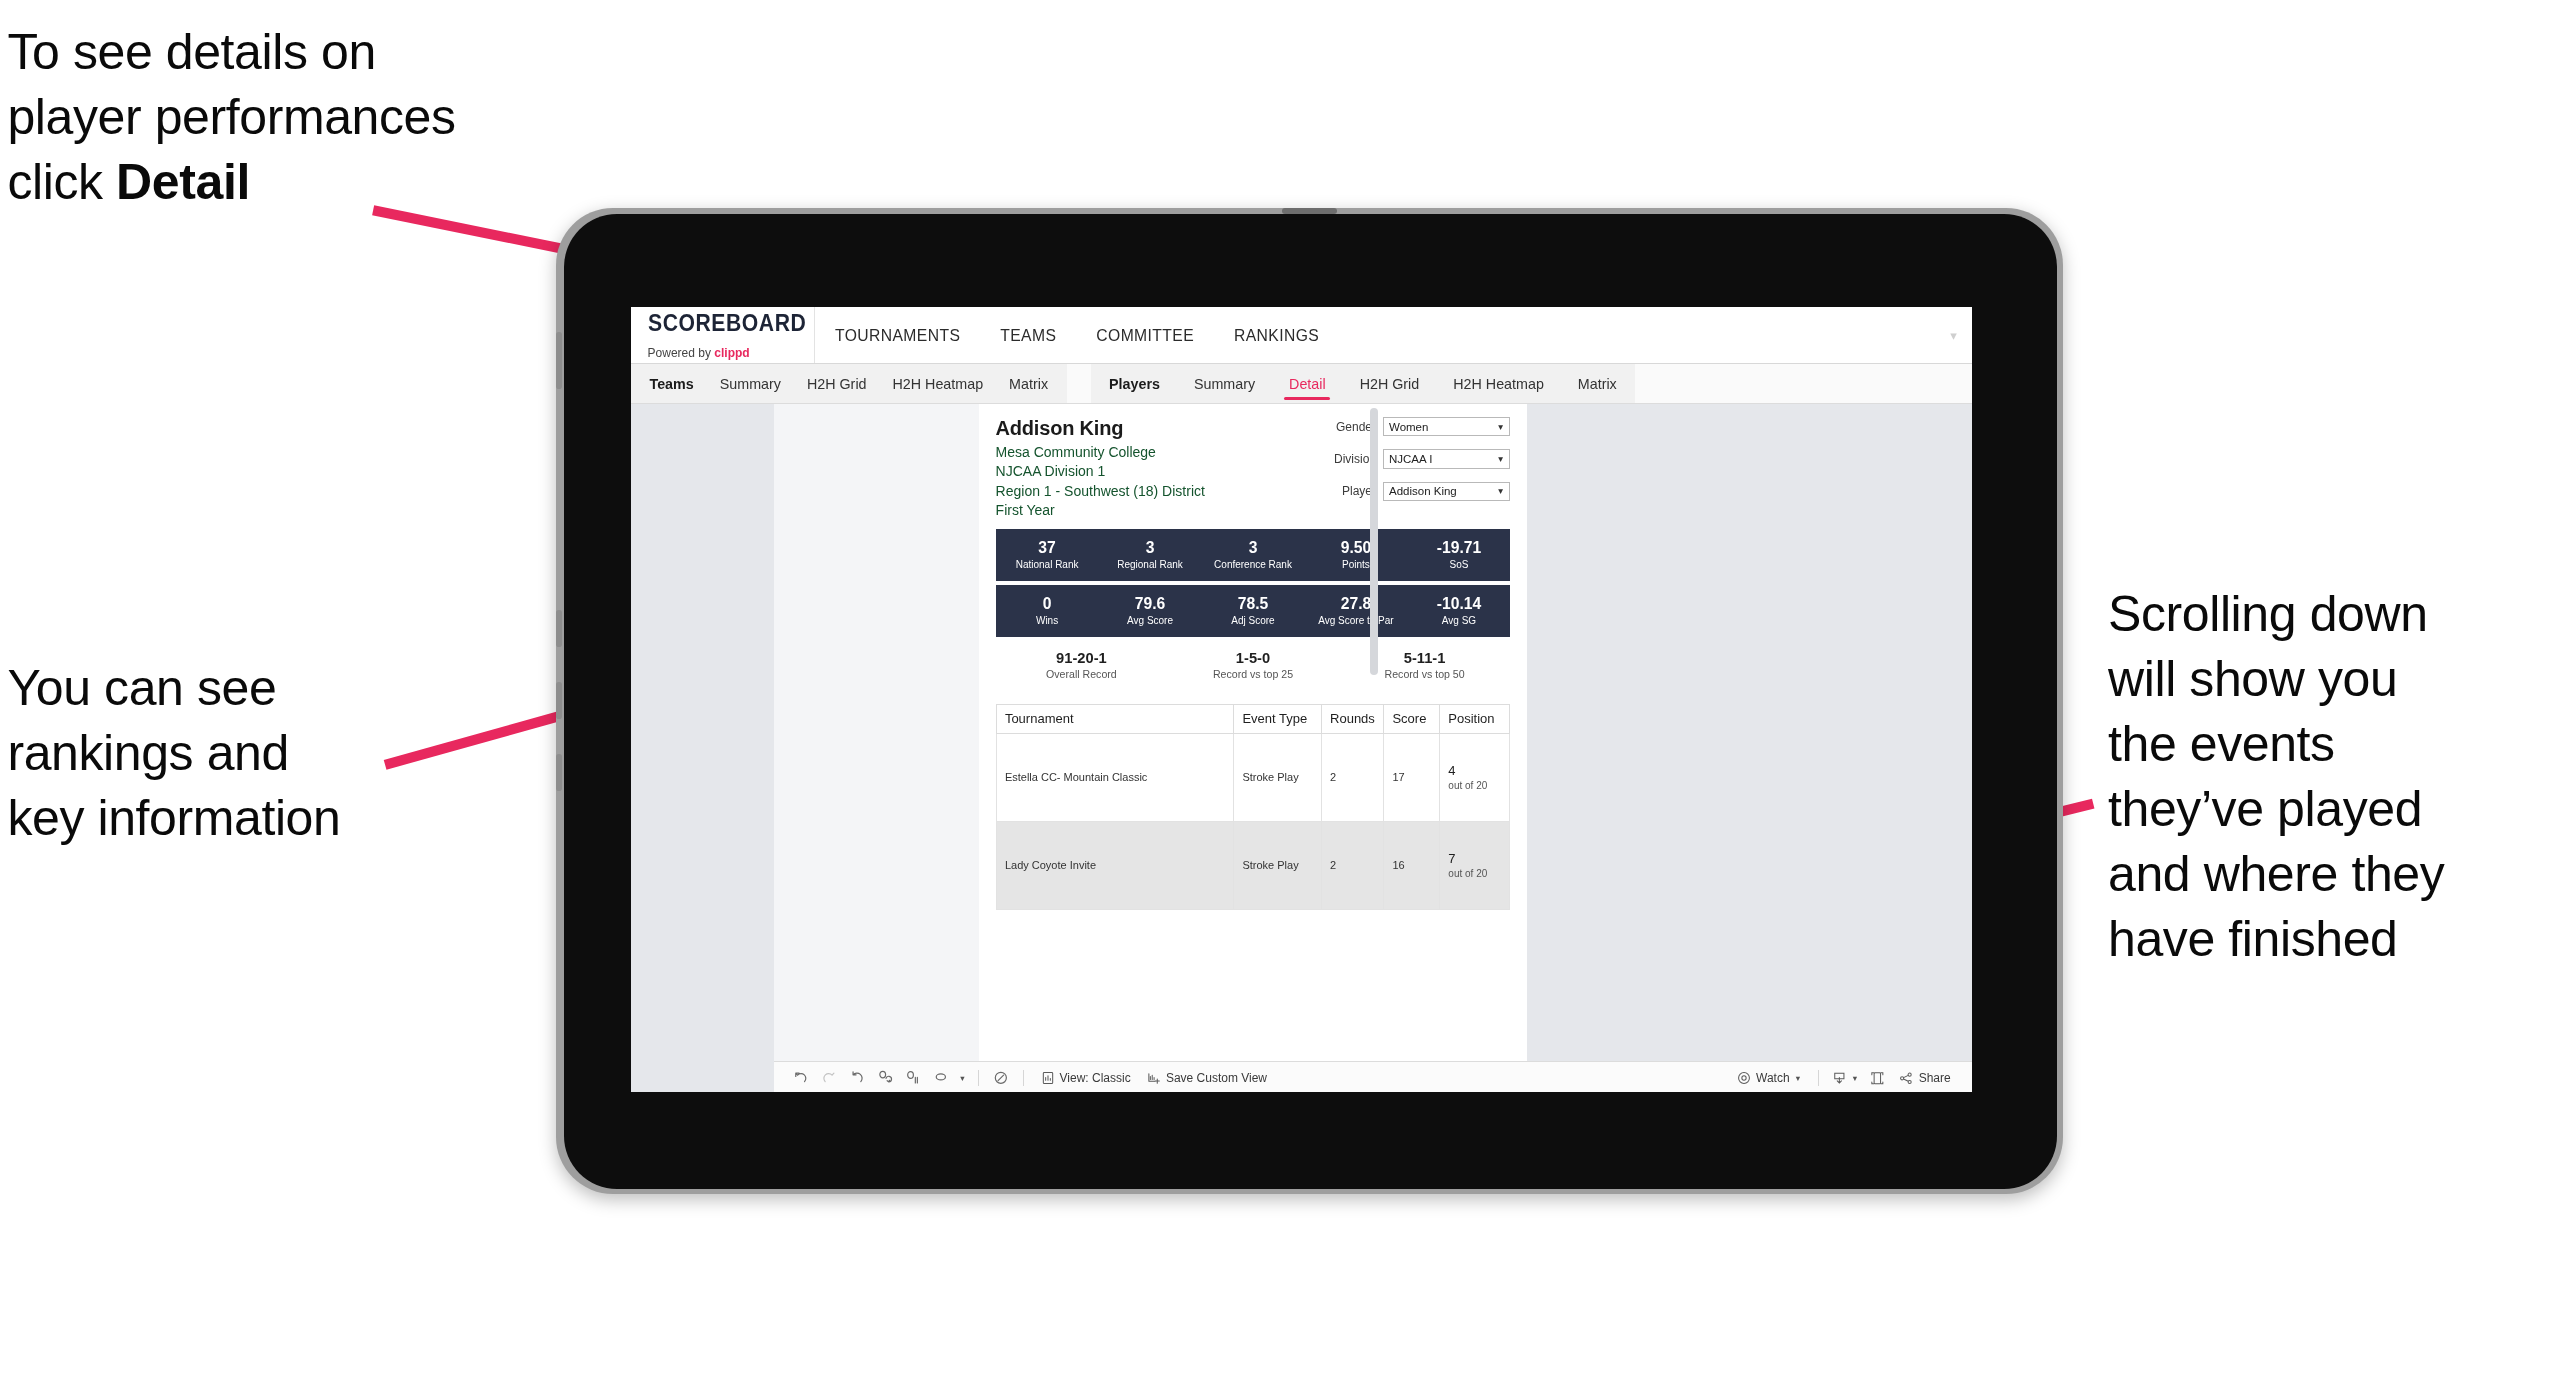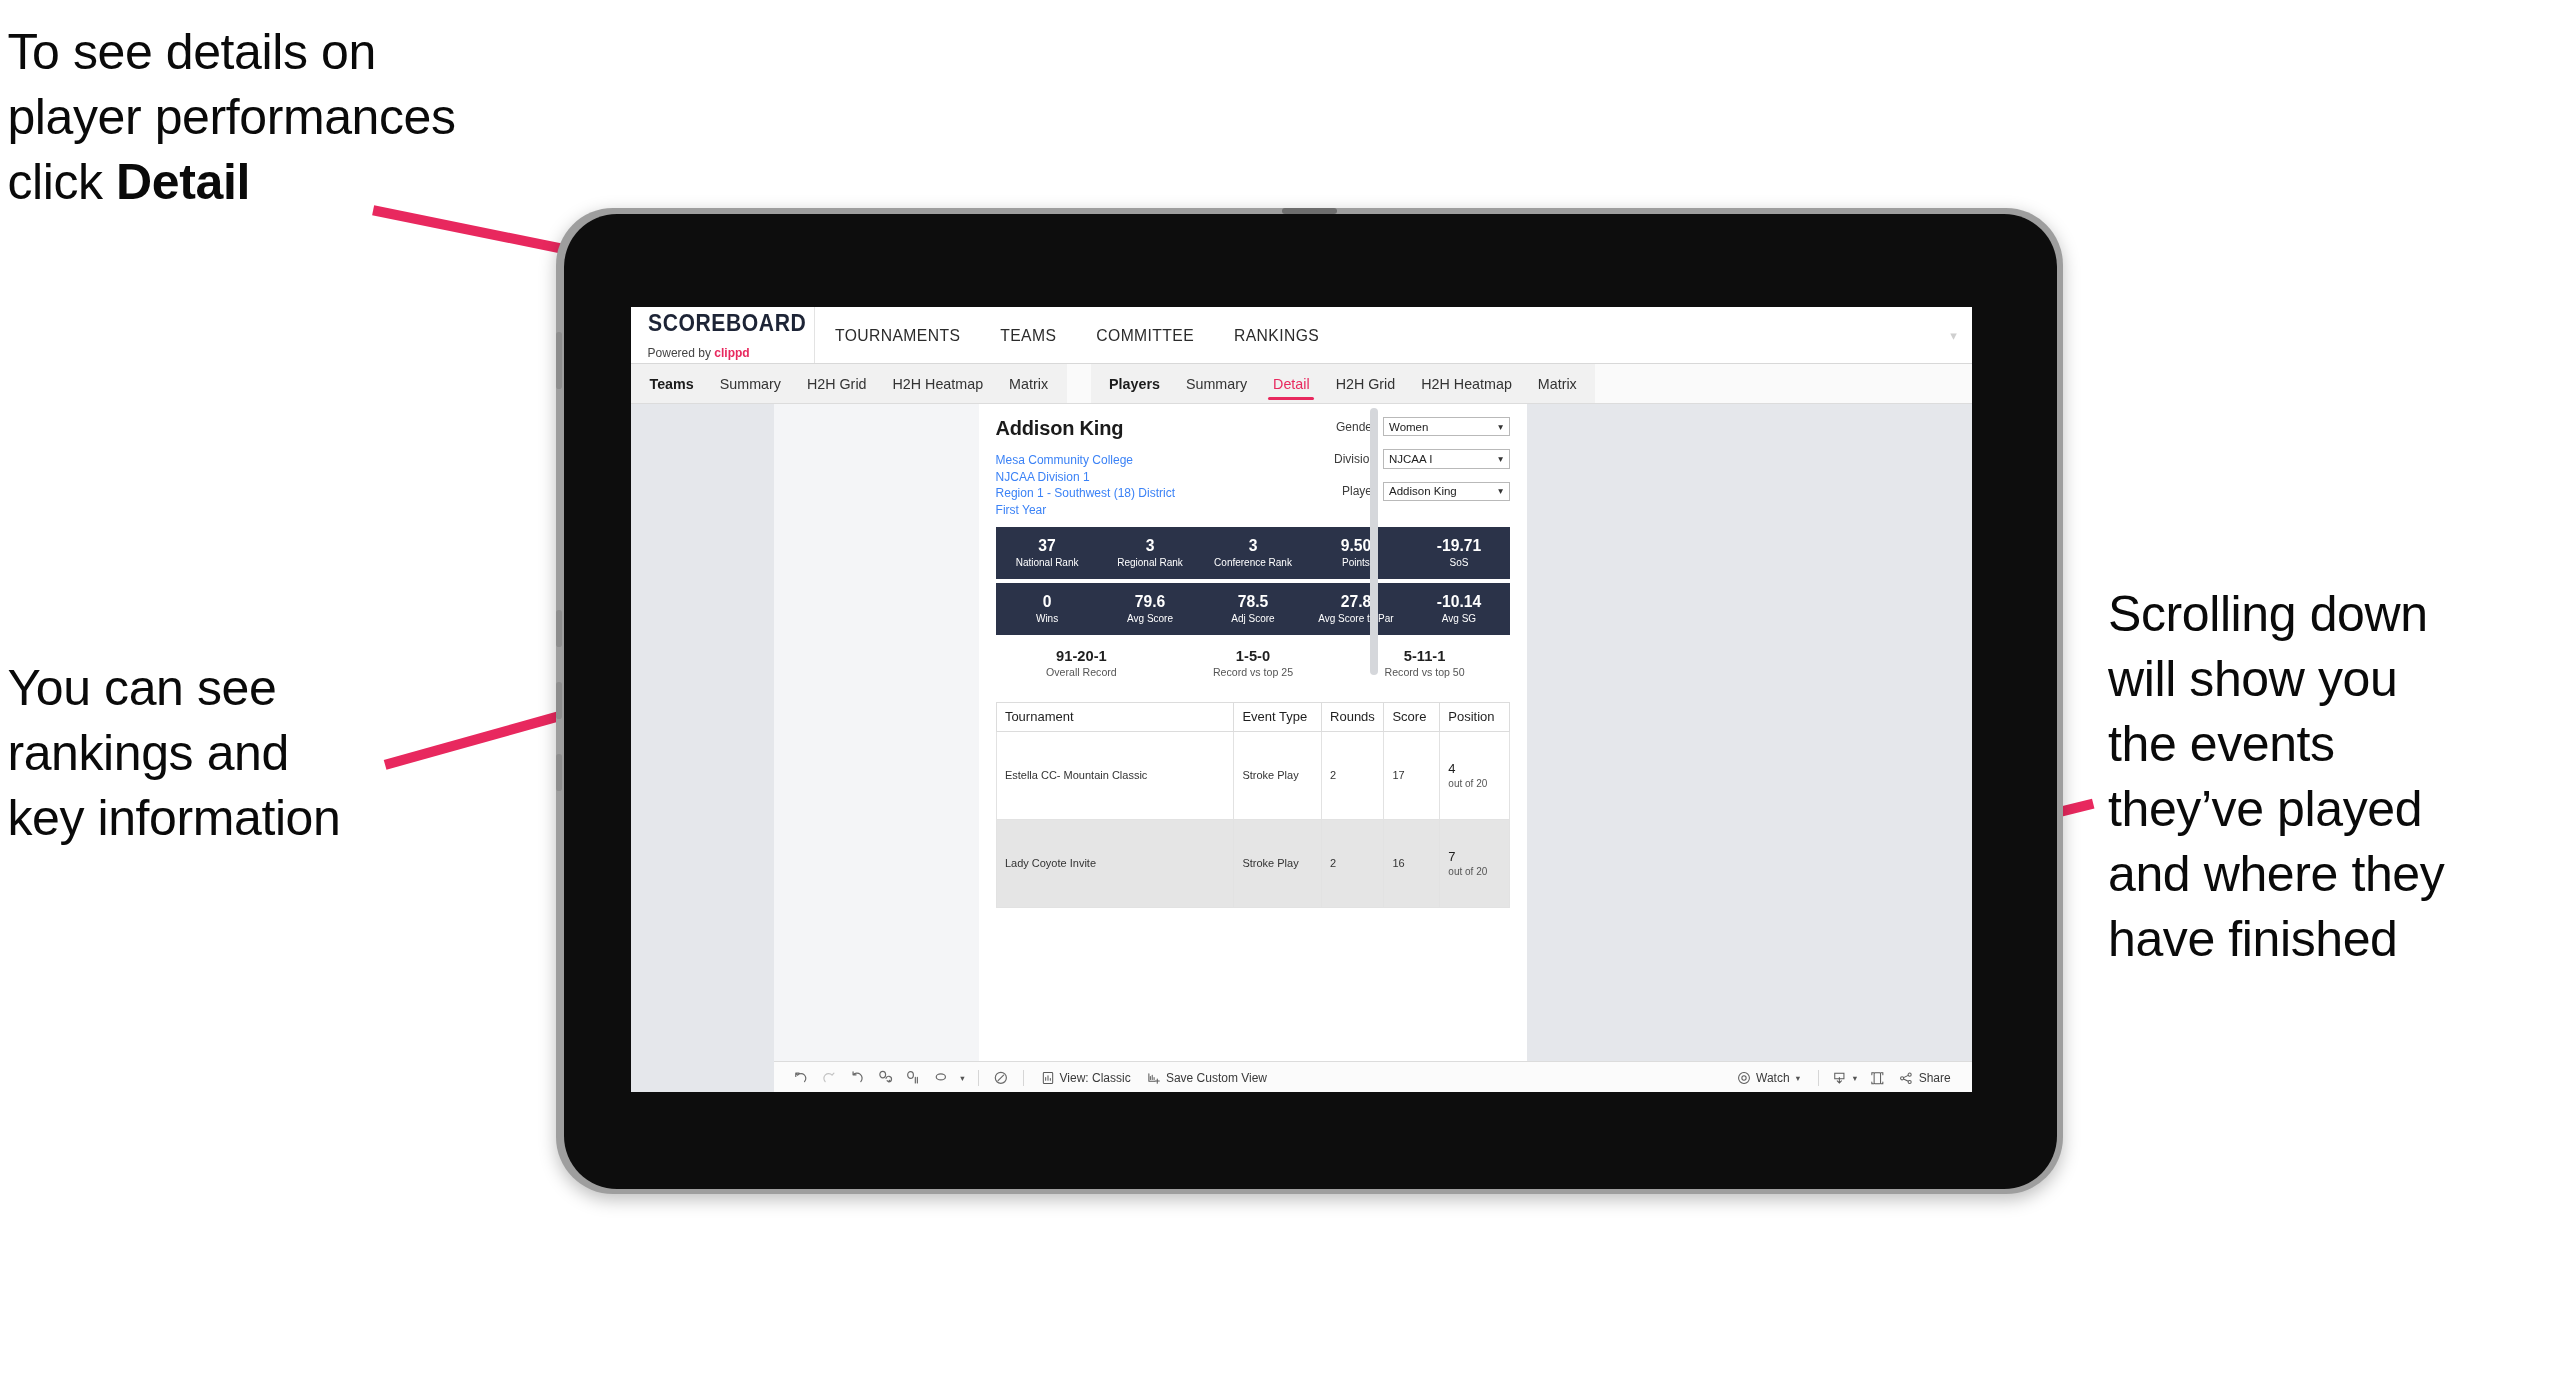--- a/index.html
+++ b/index.html
@@ -96,21 +96,21 @@
   .tab-strip {
     height:40px; background:#fafafa;
     display:flex; align-items:stretch;
     border-bottom:0.9px solid #dcdcdc;
   }
   .tab-group {
     display:flex; align-items:stretch;
     background:#f1f1f1;
     padding:0 5.5px;
   }
-  .tab-group + .tab-group { margin-left:24px; }
+  .tab-group + .tab-group { margin-left:24px;gap:8px; }
   .tab {
     padding:0 13px; display:flex; align-items:center;
     font-size:14.3px; color:#333; cursor:pointer;
     position:relative;
   }
   .tab.strong { font-weight:bold; color:#1b1b1b; }
   .tab.active { color:#e8285e; }
   .tab.active::after {
     content:""; position:absolute; left:8.3px; right:8.3px; bottom:2.8px;
     height:2.8px; background:#e8285e; border-radius:1.8px;
@@ -131,21 +131,21 @@
     position:absolute; left:205px; top:0;
     width:548px; bottom:0;
     background:#ffffff;
   }
   .viz-inner { padding:13px 16.6px 0 16.6px; position:relative; height:100%; }
 
   
   .player-name {
     font-size:20px; font-weight:bold; color:#1b1b1b; letter-spacing:-0.2px;
   }
-  .player-meta { font-size:12px; color:#3b82f6; line-height:1.38; margin-top:12px; }
+  .player-meta { font-size:14px; color:#14532d; line-height:1.38; margin-top:3px; }
 
   .filters { position:absolute; right:16.6px; top:13px; width:203px; }
   .filter-row { display:flex; align-items:center; justify-content:flex-end; margin-bottom:13px; }
   .filter-label { font-size:12px; color:#3b3b3b; margin-right:7.4px; }
   .filter-select {
     width:127px; height:19.3px;
     border:0.9px solid #b9b9b9; background:#fff;
     display:flex; align-items:center; justify-content:space-between;
     padding:0 4.6px; font-size:11.5px; color:#222; cursor:pointer;
   }

